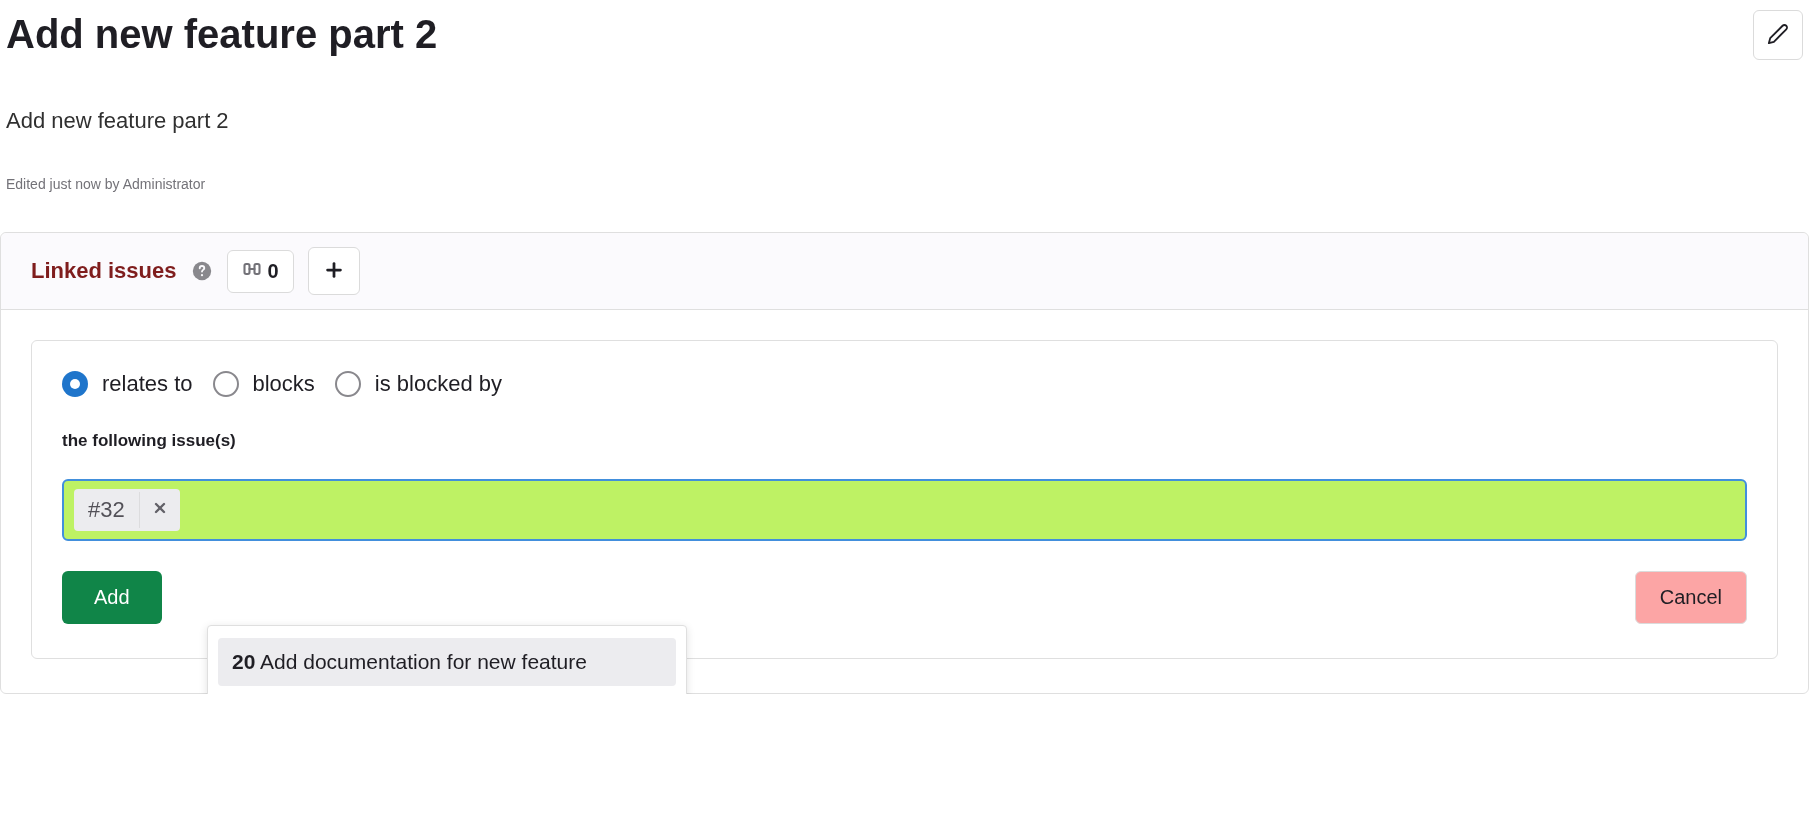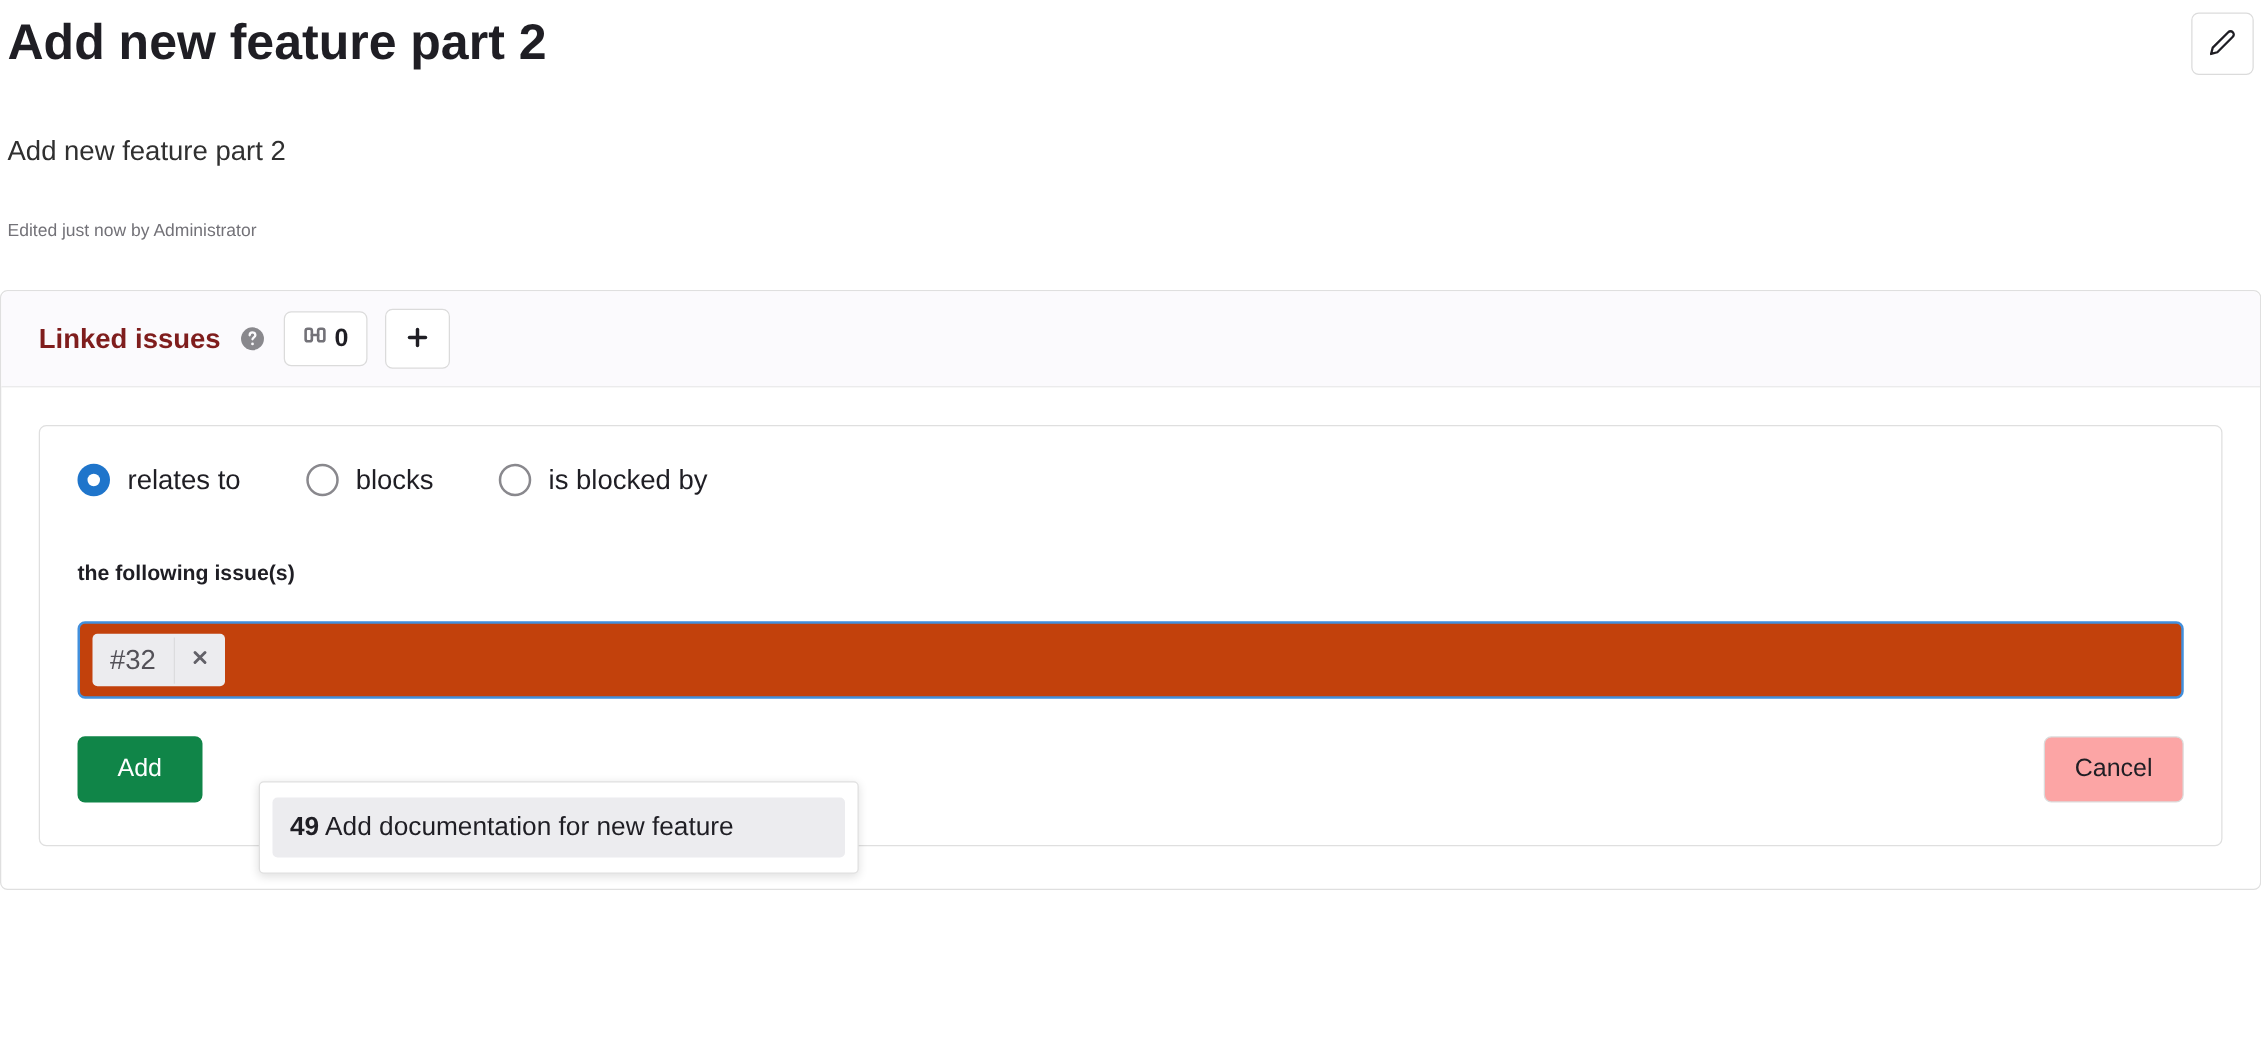--- a/index.html
+++ b/index.html
@@ -123,22 +123,22 @@
       position: relative;
     }
     .form-label {
       font-size: 22px;
       font-weight: 700;
       color: #1f1e24;
       margin-bottom: 16px;
     }
     .radio-group {
       display: flex;
-      gap: 52px;
-      margin-bottom: 52px;
+      gap: 20px;
+      margin-bottom: 34px;
     }
     .radio-item {
       display: flex;
       align-items: center;
       gap: 14px;
       cursor: pointer;
     }
     .radio-circle {
       width: 26px;
       height: 26px;
@@ -173,21 +173,21 @@
       margin-bottom: 28px;
     }
     .token-input {
       display: flex;
       align-items: flex-start;
       gap: 10px;
       border: 2px solid #428fdc;
       border-radius: 6px;
       padding: 8px 10px;
       min-height: 62px;
-      background: #c2410c;
+      background: #bef264;
     }
     .token-chip {
       display: flex;
       align-items: center;
       background: #ececef;
       border-radius: 4px;
       overflow: hidden;
     }
     .token-text {
       padding: 8px 14px;
@@ -342,21 +342,21 @@
                 <line x1="6" y1="6" x2="18" y2="18"></line>
                 <line x1="18" y1="6" x2="6" y2="18"></line>
               </svg>
             </span>
           </span>
         </div>
       </div>
 
       <div class="dropdown">
         <div class="dropdown-item">
-          <strong>49</strong>
+          <strong>20</strong>
           <span> </span>
           <span>Add documentation for new feature</span>
         </div>
       </div>
 
       <div class="button-row">
         <button class="add-btn">Add</button>
         <button class="cancel-btn">Cancel</button>
       </div>
     </div>

